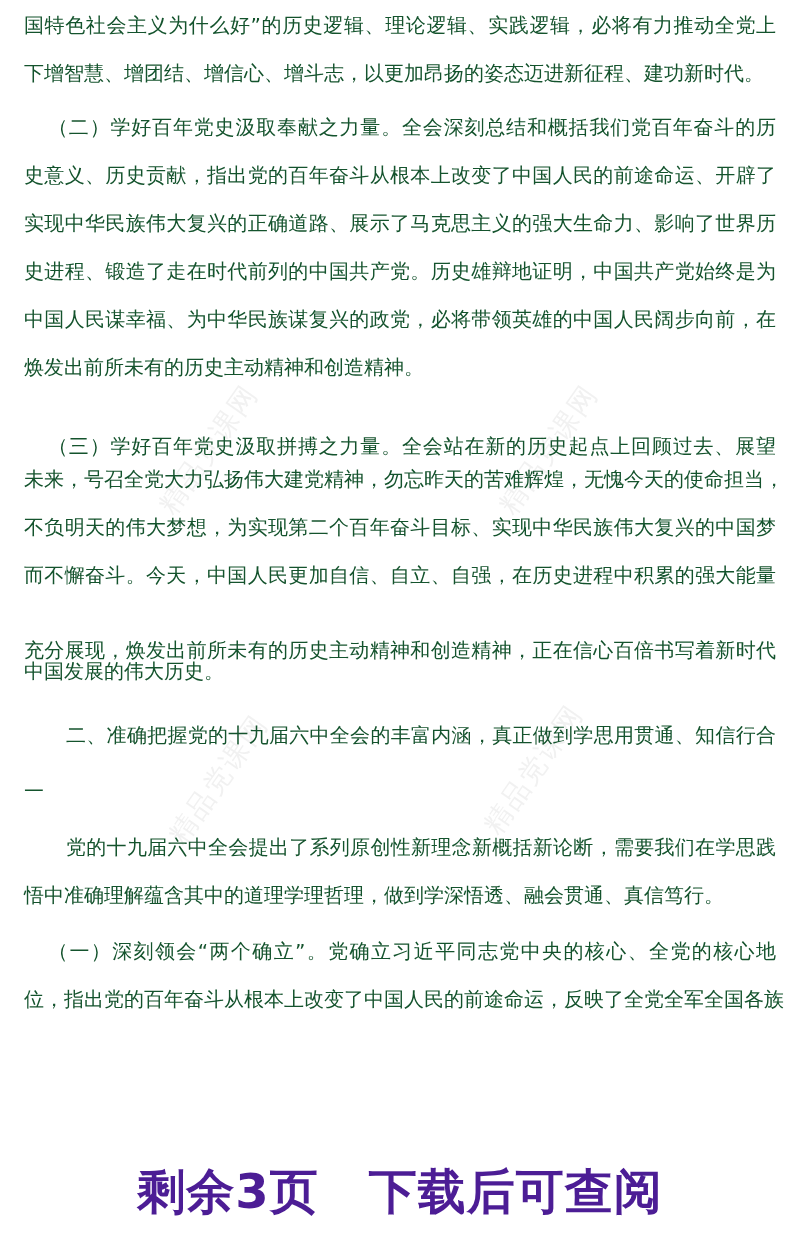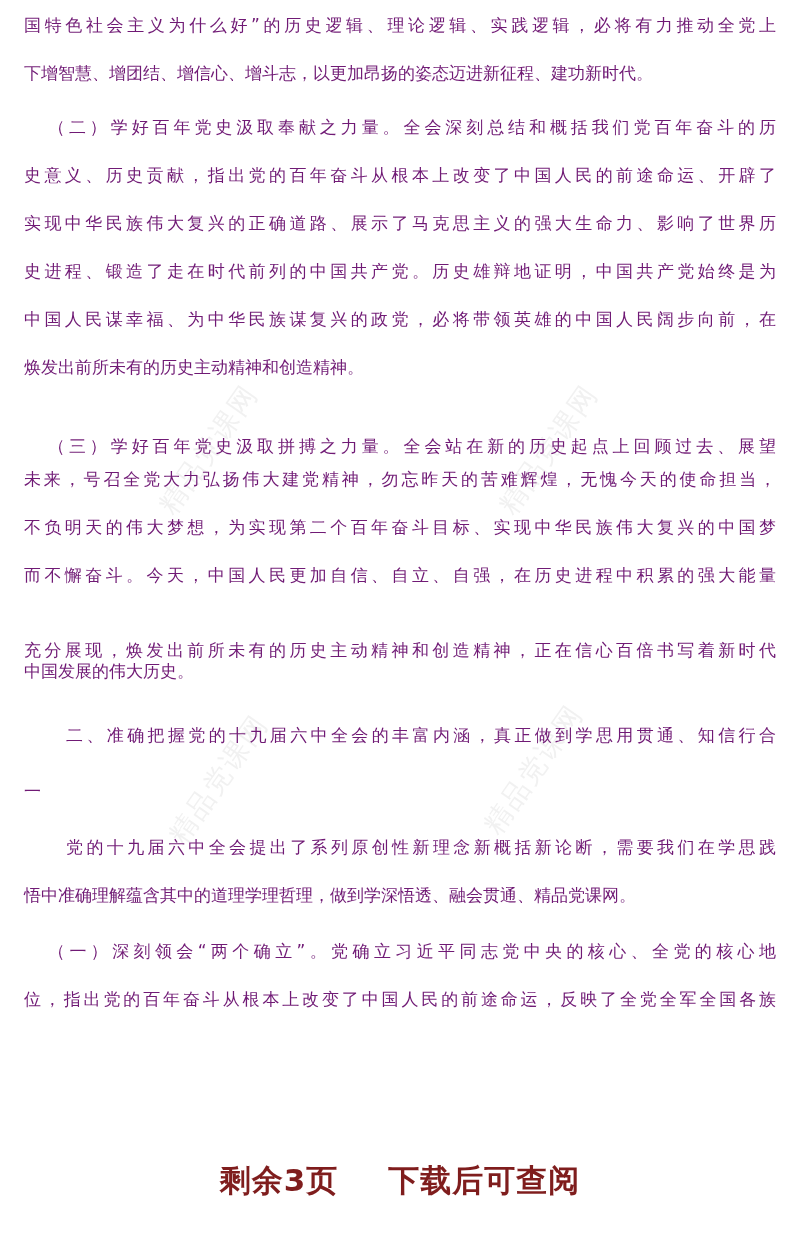--- a/index.html
+++ b/index.html
@@ -3,34 +3,34 @@
 <meta charset="utf-8">
 <style>
   html, body { margin: 0; padding: 0; }
   body {
     width: 800px; height: 1260px; background: #ffffff; position: relative; overflow: hidden;
     font-family: "DejaVu Sans", "Liberation Sans", sans-serif;
   }
   .page { position: absolute; left: 0; top: 0; width: 800px; height: 1260px; }
   .line {
     position: absolute; left: 24px; width: 752px; height: 30px;
-    font-size: 17px; line-height: 30px; color: #701a75; white-space: nowrap;
+    font-size: 20px; line-height: 30px; color: #14532d; white-space: nowrap;
     text-align: justify; text-align-last: justify; letter-spacing: 0px;
   }
   .line.last { text-align-last: left; }
   .line.indent { left: 66px; width: 710px; }
   .line.indent-paren { left: 48px; width: 728px; }
   .watermark {
     position: absolute; font-size: 28px; color: rgba(150,150,150,0.13);
     transform: rotate(-55deg); transform-origin: left top; white-space: nowrap;
     letter-spacing: 2px; pointer-events: none;
   }
   .footer {
     position: absolute; left: 0; top: 1160px; width: 800px; text-align: center;
-    font-size: 31px; font-weight: bold; color: #7f1d1d; letter-spacing: 1px;
+    font-size: 48px; font-weight: bold; color: #4c1d95; letter-spacing: 1px;
   }
   .footer .gap { display: inline-block; width: 50px; }
 </style>
 </head>
 <body>
 
 <div class="page">
   <div id="watermarks">
       <div class="watermark" style="left: 150px; top: 500px;">精品党课网</div>
       <div class="watermark" style="left: 490px; top: 500px;">精品党课网</div>
@@ -48,21 +48,21 @@
       <div class="line last" style="top: 352px;">焕发出前所未有的历史主动精神和创造精神。</div>
       <div class="line indent-paren" style="top: 431px;">（三）学好百年党史汲取拼搏之力量。全会站在新的历史起点上回顾过去、展望</div>
       <div class="line" style="top: 464px;">未来，号召全党大力弘扬伟大建党精神，勿忘昨天的苦难辉煌，无愧今天的使命担当，</div>
       <div class="line" style="top: 512px;">不负明天的伟大梦想，为实现第二个百年奋斗目标、实现中华民族伟大复兴的中国梦</div>
       <div class="line" style="top: 560px;">而不懈奋斗。今天，中国人民更加自信、自立、自强，在历史进程中积累的强大能量</div>
       <div class="line" style="top: 635px;">充分展现，焕发出前所未有的历史主动精神和创造精神，正在信心百倍书写着新时代</div>
       <div class="line last" style="top: 656px;">中国发展的伟大历史。</div>
       <div class="line indent" style="top: 720px;">二、准确把握党的十九届六中全会的丰富内涵，真正做到学思用贯通、知信行合</div>
       <div class="line last" style="top: 776px;">一</div>
       <div class="line indent" style="top: 832px;">党的十九届六中全会提出了系列原创性新理念新概括新论断，需要我们在学思践</div>
-      <div class="line last" style="top: 880px;">悟中准确理解蕴含其中的道理学理哲理，做到学深悟透、融会贯通、精品党课网。</div>
+      <div class="line last" style="top: 880px;">悟中准确理解蕴含其中的道理学理哲理，做到学深悟透、融会贯通、真信笃行。</div>
       <div class="line indent-paren" style="top: 936px;">（一）深刻领会“两个确立”。党确立习近平同志党中央的核心、全党的核心地</div>
       <div class="line" style="top: 984px;">位，指出党的百年奋斗从根本上改变了中国人民的前途命运，反映了全党全军全国各族</div>
     </div>
 
   <div class="footer">
     <span>剩余3页</span><span class="gap"></span><span>下载后可查阅</span>
   </div>
 </div>
 
 </body></html>

